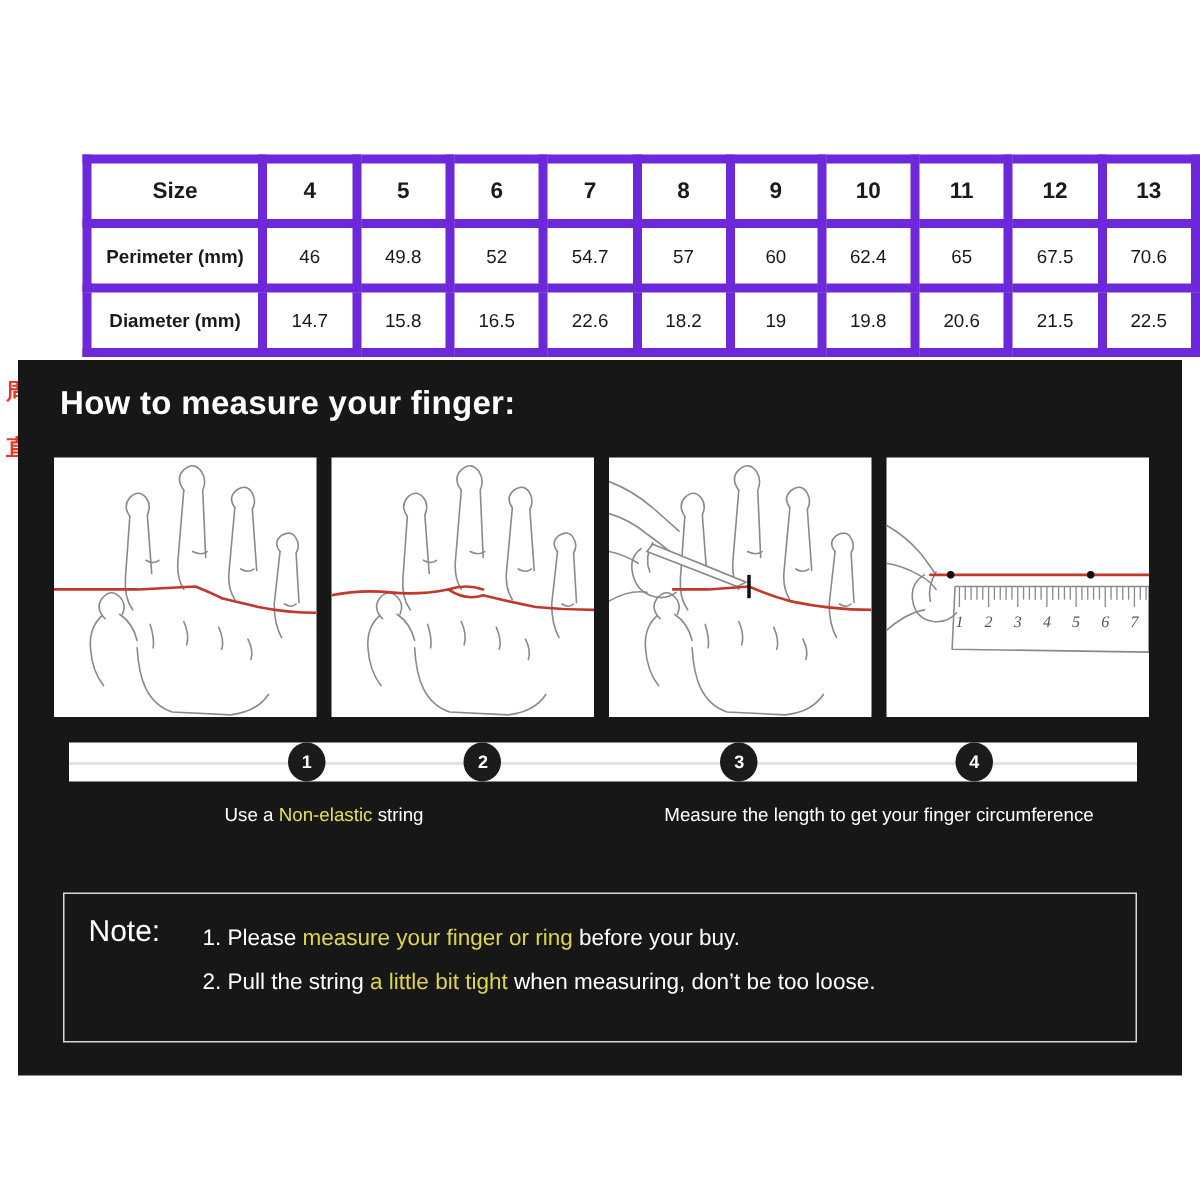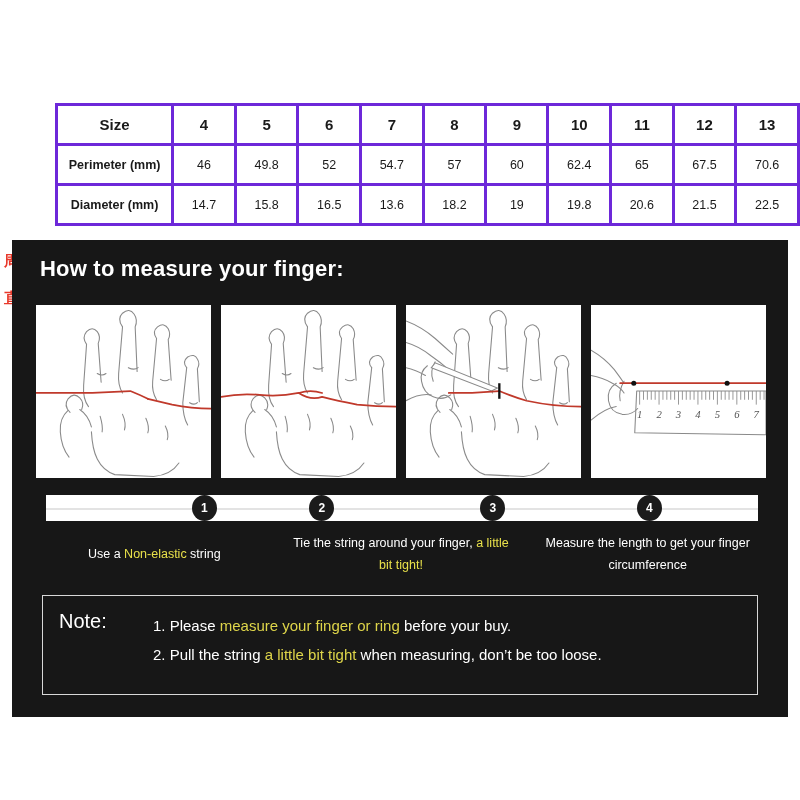--- a/index.html
+++ b/index.html
@@ -37,21 +37,21 @@
 
   table.size-table {
     position: absolute;
     left: 55px;
     top: 0;
     border-collapse: collapse;
     background: #fff;
     table-layout: fixed;
   }
   table.size-table td {
-    border: 3px solid #6d28d9;
+    border: 6px solid #6d28d9;
     text-align: center;
     color: #1a1a1a;
     font-family: "Liberation Sans", sans-serif;
     height: 37px;
     padding: 0 2px;
     white-space: nowrap;
   }
   table.size-table td.rowhead {
     width: 110px;
     font-weight: 700;
@@ -183,21 +183,20 @@
     top: 14px;
     color: #ffffff;
     font-size: 20px;
     font-family: "Liberation Sans", sans-serif;
   }
   #note-list {
     position: absolute;
     left: 92px;
     top: 15px;
     right: 6px;
-    margin-left: 18px;
   }
   .note-line {
     color: #ffffff;
     font-size: 15px;
     line-height: 29px;
     font-family: "Liberation Sans", sans-serif;
     white-space: nowrap;
   }
   .note-line .hl { color: #ded54a; }
 </style>
@@ -234,21 +233,21 @@
         <td class="num val">62.4</td>
         <td class="num val">65</td>
         <td class="num val">67.5</td>
         <td class="num val">70.6</td>
       </tr>
       <tr>
         <td class="rowhead">Diameter (mm)</td>
         <td class="num val">14.7</td>
         <td class="num val">15.8</td>
         <td class="num val">16.5</td>
-        <td class="num val">13.6</td>
+        <td class="num val">22.6</td>
         <td class="num val">18.2</td>
         <td class="num val">19</td>
         <td class="num val">19.8</td>
         <td class="num val">20.6</td>
         <td class="num val">21.5</td>
         <td class="num val">22.5</td>
       </tr>
     </tbody>
   </table>
 </div>
@@ -432,23 +431,20 @@
     <div class="step-circle" style="left:37%">2</div>
     <div class="step-circle" style="left:61%">3</div>
     <div class="step-circle" style="left:83%">4</div>
   </div>
 
   <div id="captions">
     <div class="caption">
       <span>Use a </span><span class="hl">Non-elastic</span><span> string</span>
     </div>
     <div class="caption">
-      <span>Tie the string around your finger, </span><span class="hl">a little bit tight!</span>
-    </div>
-    <div class="caption">
       <span>Measure the length to get your finger circumference</span>
     </div>
   </div>
 
   <div id="note-box">
     <div id="note-label">Note:</div>
     <div id="note-list">
       <div class="note-line">
         <span>1. Please </span><span class="hl">measure your finger or ring</span><span> before your buy.</span>
       </div>

